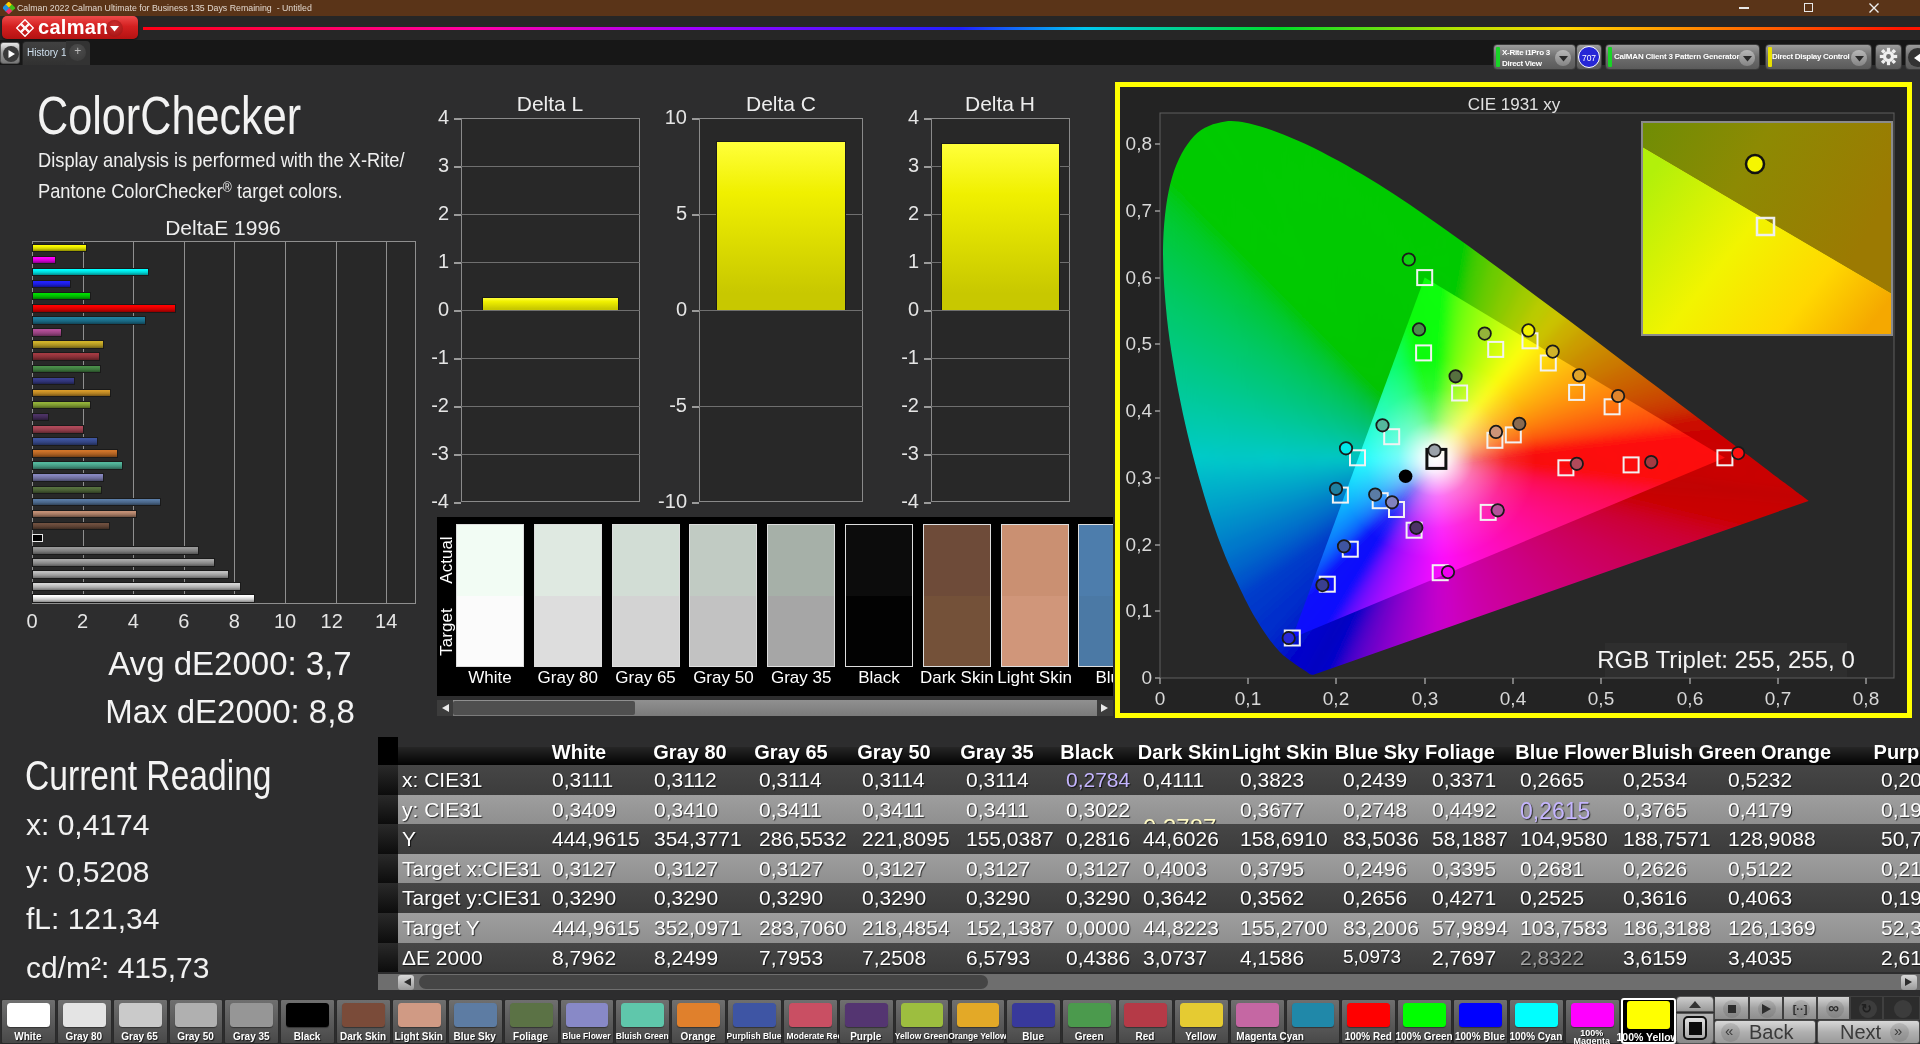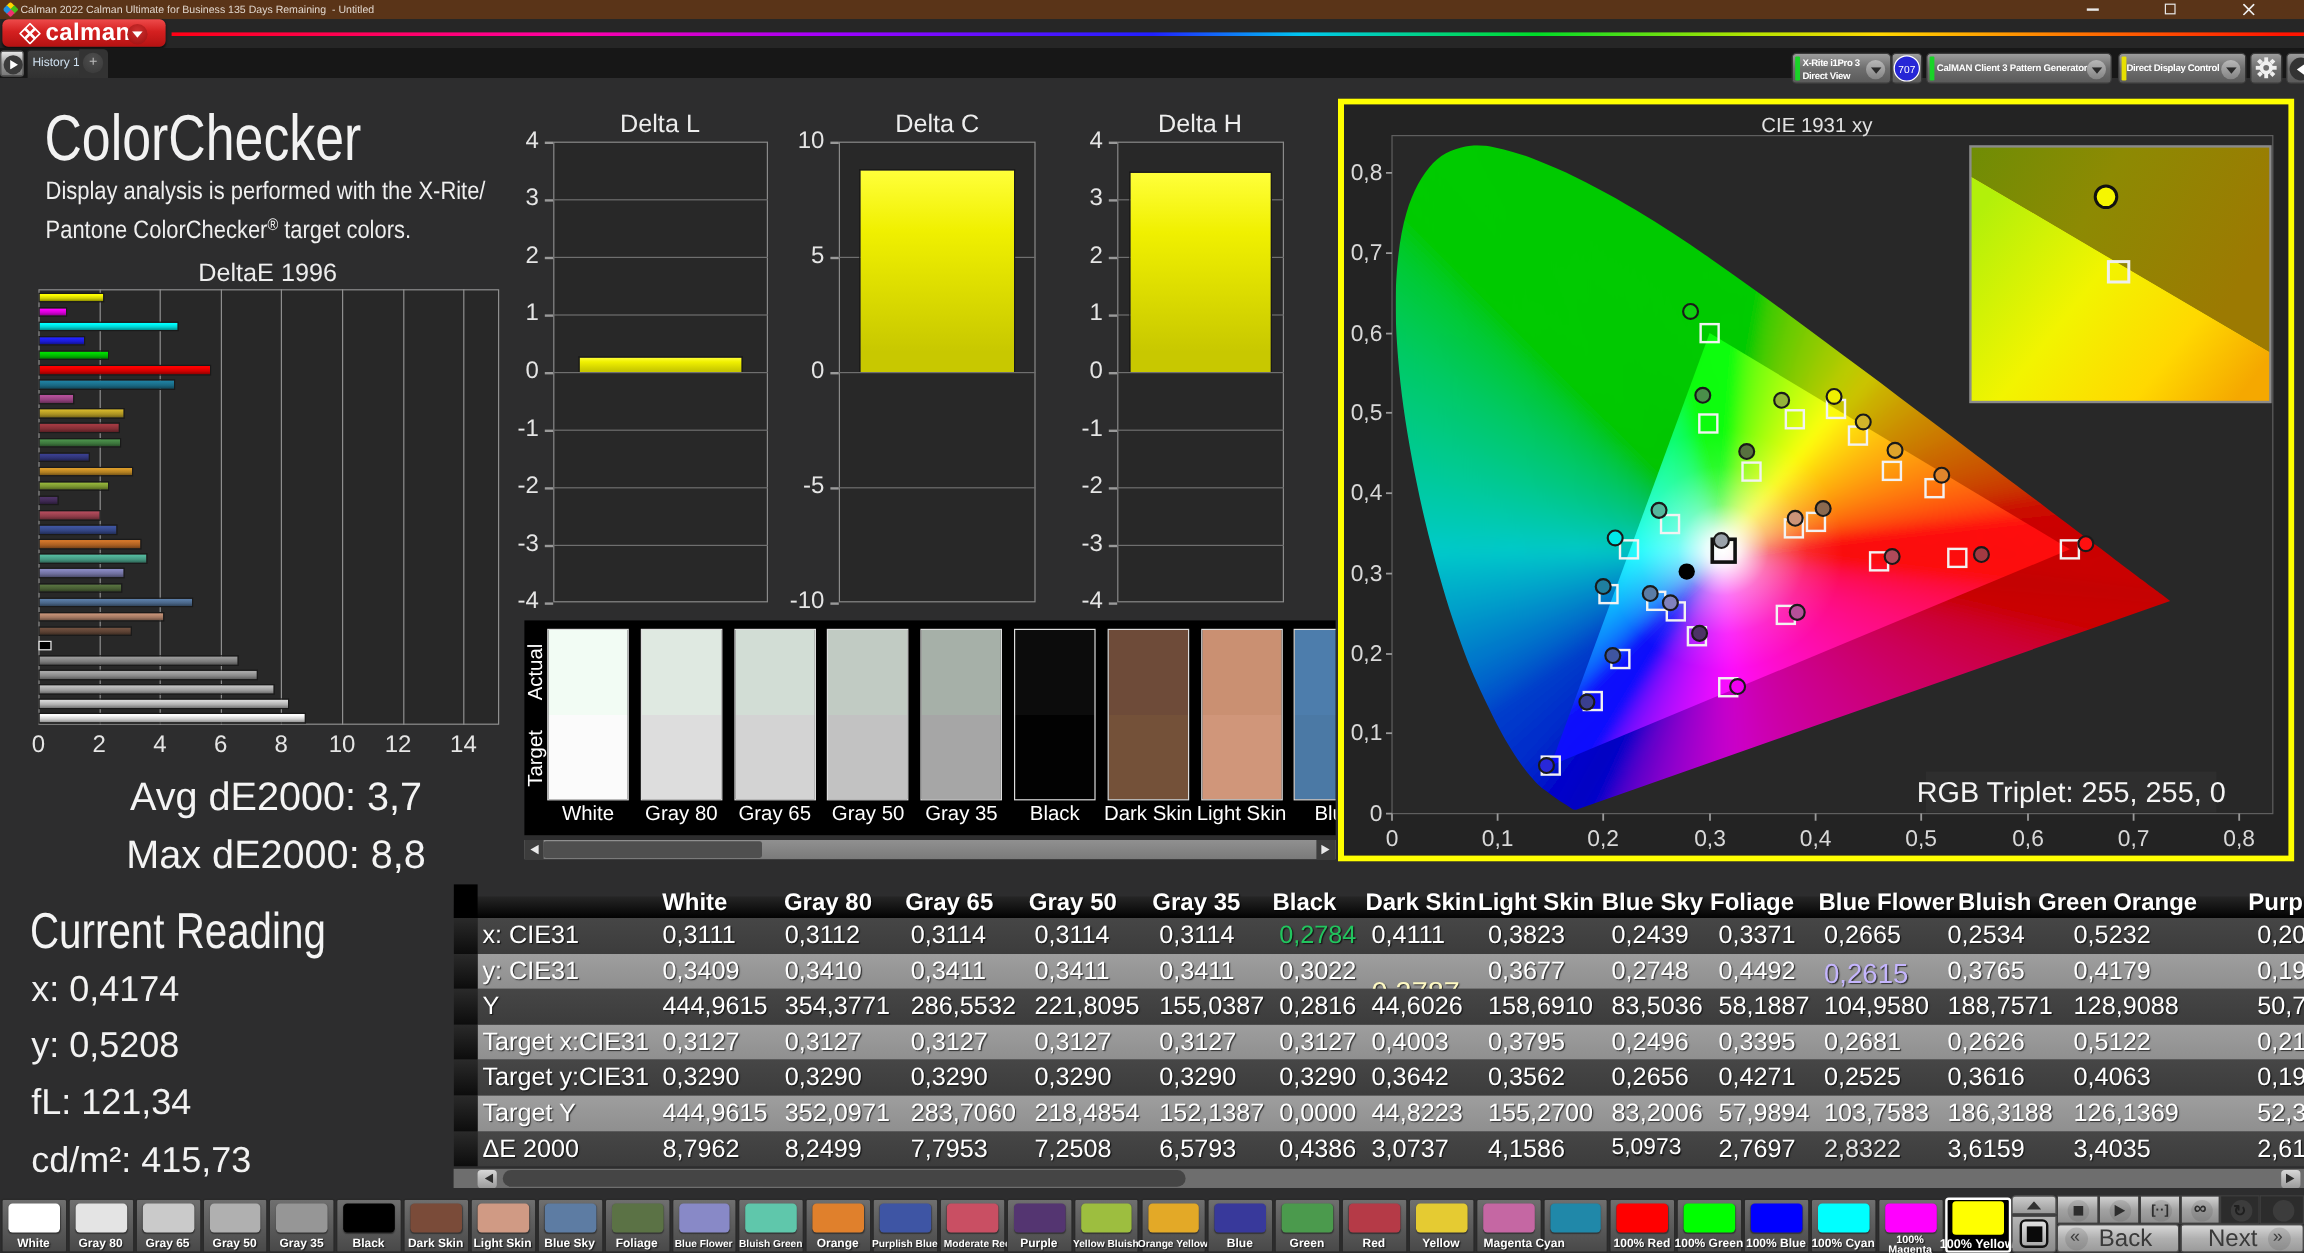--- a/index.html
+++ b/index.html
@@ -732,21 +732,21 @@
     <div class="ab shad" style="left:1328px;top:7px;width:180px;text-align:center;font-size:20px;font-weight:bold;color:#fff;white-space:nowrap">Orange</div>
     <div class="ab shad" style="left:1470px;top:7px;width:180px;text-align:center;font-size:20px;font-weight:bold;color:#fff;white-space:nowrap">Purplish Blue</div>
     <div class="ab" style="left:20px;top:31.0px;width:1522px;height:29.6px;background:linear-gradient(#464646,#3c3c3c)"></div>
     <div class="ab" style="left:0;top:31.0px;width:20px;height:29.6px;background:linear-gradient(#2a2a2a,#0c0c0c)"></div>
     <div class="ab shad" style="left:24px;top:34.0px;font-size:21px;color:#fff">x: CIE31</div>
     <div class="ab shad" style="left:174px;top:34.0px;font-size:21px;color:#fff">0,3111</div>
     <div class="ab shad" style="left:276px;top:34.0px;font-size:21px;color:#fff">0,3112</div>
     <div class="ab shad" style="left:381px;top:34.0px;font-size:21px;color:#fff">0,3114</div>
     <div class="ab shad" style="left:484px;top:34.0px;font-size:21px;color:#fff">0,3114</div>
     <div class="ab shad" style="left:588px;top:34.0px;font-size:21px;color:#fff">0,3114</div>
-    <div class="ab shad" style="left:688px;top:34.0px;font-size:21px;color:#22c55e">0,2784</div>
+    <div class="ab shad" style="left:688px;top:34.0px;font-size:21px;color:#c4b5fd">0,2784</div>
     <div class="ab shad" style="left:765px;top:34.0px;font-size:21px;color:#fff">0,4111</div>
     <div class="ab shad" style="left:862px;top:34.0px;font-size:21px;color:#fff">0,3823</div>
     <div class="ab shad" style="left:965px;top:34.0px;font-size:21px;color:#fff">0,2439</div>
     <div class="ab shad" style="left:1054px;top:34.0px;font-size:21px;color:#fff">0,3371</div>
     <div class="ab shad" style="left:1142px;top:34.0px;font-size:21px;color:#fff">0,2665</div>
     <div class="ab shad" style="left:1245px;top:34.0px;font-size:21px;color:#fff">0,2534</div>
     <div class="ab shad" style="left:1350px;top:34.0px;font-size:21px;color:#fff">0,5232</div>
     <div class="ab shad" style="left:1503px;top:34.0px;font-size:21px;color:#fff">0,20</div>
     <div class="ab" style="left:20px;top:60.6px;width:1522px;height:29.6px;background:linear-gradient(#9e9e9e,#8f8f8f)"></div>
     <div class="ab" style="left:0;top:60.6px;width:20px;height:29.6px;background:linear-gradient(#2a2a2a,#0c0c0c)"></div>
@@ -839,21 +839,21 @@
     <div class="ab shad" style="left:174px;top:211.6px;font-size:21px;color:#fff">8,7962</div>
     <div class="ab shad" style="left:276px;top:211.6px;font-size:21px;color:#fff">8,2499</div>
     <div class="ab shad" style="left:381px;top:211.6px;font-size:21px;color:#fff">7,7953</div>
     <div class="ab shad" style="left:484px;top:211.6px;font-size:21px;color:#fff">7,2508</div>
     <div class="ab shad" style="left:588px;top:211.6px;font-size:21px;color:#fff">6,5793</div>
     <div class="ab shad" style="left:688px;top:211.6px;font-size:21px;color:#fff">0,4386</div>
     <div class="ab shad" style="left:765px;top:211.6px;font-size:21px;color:#fff">3,0737</div>
     <div class="ab shad" style="left:862px;top:211.6px;font-size:21px;color:#fff">4,1586</div>
     <div class="ab shad" style="left:965px;top:211.6px;font-size:19px;color:#fff">5,0973</div>
     <div class="ab shad" style="left:1054px;top:211.6px;font-size:21px;color:#fff">2,7697</div>
-    <div class="ab shad" style="left:1142px;top:211.6px;font-size:21px;color:#e5e5e5">2,8322</div>
+    <div class="ab shad" style="left:1142px;top:211.6px;font-size:21px;color:#a3a3a3">2,8322</div>
     <div class="ab shad" style="left:1245px;top:211.6px;font-size:21px;color:#fff">3,6159</div>
     <div class="ab shad" style="left:1350px;top:211.6px;font-size:21px;color:#fff">3,4035</div>
     <div class="ab shad" style="left:1503px;top:211.6px;font-size:21px;color:#fff">2,61</div>
   </div>
 <div class="ab" style="left:378px;top:974px;width:1542px;height:16px;background:#6e6e6e">
 <div class="ab" style="left:20px;top:0.5px;width:16px;height:15px;background:linear-gradient(#d8d8d8,#9a9a9a);border-radius:3px"></div>
 <svg class="ab" style="left:24.5px;top:4px" width="8" height="8" viewBox="0 0 8 8">
       <polygon points="8,0 8,8 1,4" fill="#2d2d2d"></polygon>
     </svg>
 <div class="ab" style="left:41px;top:1px;width:569px;height:14px;background:#454545;border-radius:7px"></div>
@@ -906,21 +906,21 @@
 <div class="ab" style="left:733.1px;top:1003px;width:42.9px;height:24px;background:#3e55a4;border-radius:3.5px;box-shadow:0 1px 1px rgba(0,0,0,0.4)"></div>
 <div class="ab shad" style="left:721.1px;top:1031px;width:65.8px;text-align:center;font-size:8.5px;font-weight:bold;color:#fff;line-height:11px;white-space:nowrap">Purplish Blue</div>
 <div class="ab" style="left:782.9px;top:999px;width:54.9px;height:45px;background:linear-gradient(#6f6f6f,#5a5a5a 55%,#484848);border:1px solid #2a2a2a;border-radius:2px"></div>
 <div class="ab" style="left:788.9px;top:1003px;width:42.9px;height:24px;background:#c94f63;border-radius:3.5px;box-shadow:0 1px 1px rgba(0,0,0,0.4)"></div>
 <div class="ab shad" style="left:776.9px;top:1031px;width:65.8px;text-align:right;font-size:8.5px;font-weight:bold;color:#fff;line-height:11px;white-space:nowrap">Moderate Red</div>
 <div class="ab" style="left:838.8px;top:999px;width:54.9px;height:45px;background:linear-gradient(#6f6f6f,#5a5a5a 55%,#484848);border:1px solid #2a2a2a;border-radius:2px"></div>
 <div class="ab" style="left:844.8px;top:1003px;width:42.9px;height:24px;background:#543571;border-radius:3.5px;box-shadow:0 1px 1px rgba(0,0,0,0.4)"></div>
 <div class="ab shad" style="left:832.8px;top:1031px;width:65.8px;text-align:center;font-size:10px;font-weight:bold;color:#fff;line-height:11px;white-space:nowrap">Purple</div>
 <div class="ab" style="left:894.6px;top:999px;width:54.9px;height:45px;background:linear-gradient(#6f6f6f,#5a5a5a 55%,#484848);border:1px solid #2a2a2a;border-radius:2px"></div>
 <div class="ab" style="left:900.6px;top:1003px;width:42.9px;height:24px;background:#9dbe3f;border-radius:3.5px;box-shadow:0 1px 1px rgba(0,0,0,0.4)"></div>
-<div class="ab shad" style="left:888.6px;top:1031px;width:65.8px;text-align:center;font-size:8.5px;font-weight:bold;color:#fff;line-height:11px;white-space:nowrap">Yellow Bluish</div>
+<div class="ab shad" style="left:888.6px;top:1031px;width:65.8px;text-align:center;font-size:8.5px;font-weight:bold;color:#fff;line-height:11px;white-space:nowrap">Yellow Green</div>
 <div class="ab" style="left:950.5px;top:999px;width:54.9px;height:45px;background:linear-gradient(#6f6f6f,#5a5a5a 55%,#484848);border:1px solid #2a2a2a;border-radius:2px"></div>
 <div class="ab" style="left:956.5px;top:1003px;width:42.9px;height:24px;background:#e3a927;border-radius:3.5px;box-shadow:0 1px 1px rgba(0,0,0,0.4)"></div>
 <div class="ab shad" style="left:944.5px;top:1031px;width:65.8px;text-align:center;font-size:8.5px;font-weight:bold;color:#fff;line-height:11px;white-space:nowrap">Orange Yellow</div>
 <div class="ab" style="left:1006.3px;top:999px;width:54.9px;height:45px;background:linear-gradient(#6f6f6f,#5a5a5a 55%,#484848);border:1px solid #2a2a2a;border-radius:2px"></div>
 <div class="ab" style="left:1012.3px;top:1003px;width:42.9px;height:24px;background:#38399b;border-radius:3.5px;box-shadow:0 1px 1px rgba(0,0,0,0.4)"></div>
 <div class="ab shad" style="left:1000.3px;top:1031px;width:65.8px;text-align:center;font-size:10px;font-weight:bold;color:#fff;line-height:11px;white-space:nowrap">Blue</div>
 <div class="ab" style="left:1062.2px;top:999px;width:54.9px;height:45px;background:linear-gradient(#6f6f6f,#5a5a5a 55%,#484848);border:1px solid #2a2a2a;border-radius:2px"></div>
 <div class="ab" style="left:1068.2px;top:1003px;width:42.9px;height:24px;background:#4b9a4d;border-radius:3.5px;box-shadow:0 1px 1px rgba(0,0,0,0.4)"></div>
 <div class="ab shad" style="left:1056.2px;top:1031px;width:65.8px;text-align:center;font-size:10px;font-weight:bold;color:#fff;line-height:11px;white-space:nowrap">Green</div>
 <div class="ab" style="left:1118.0px;top:999px;width:54.9px;height:45px;background:linear-gradient(#6f6f6f,#5a5a5a 55%,#484848);border:1px solid #2a2a2a;border-radius:2px"></div>

